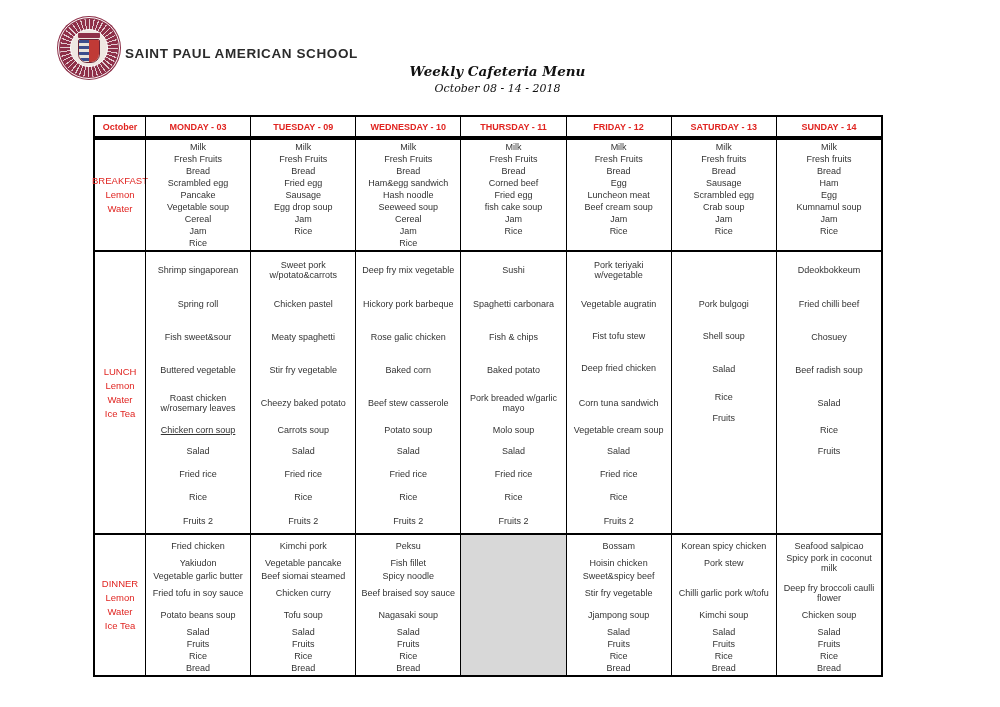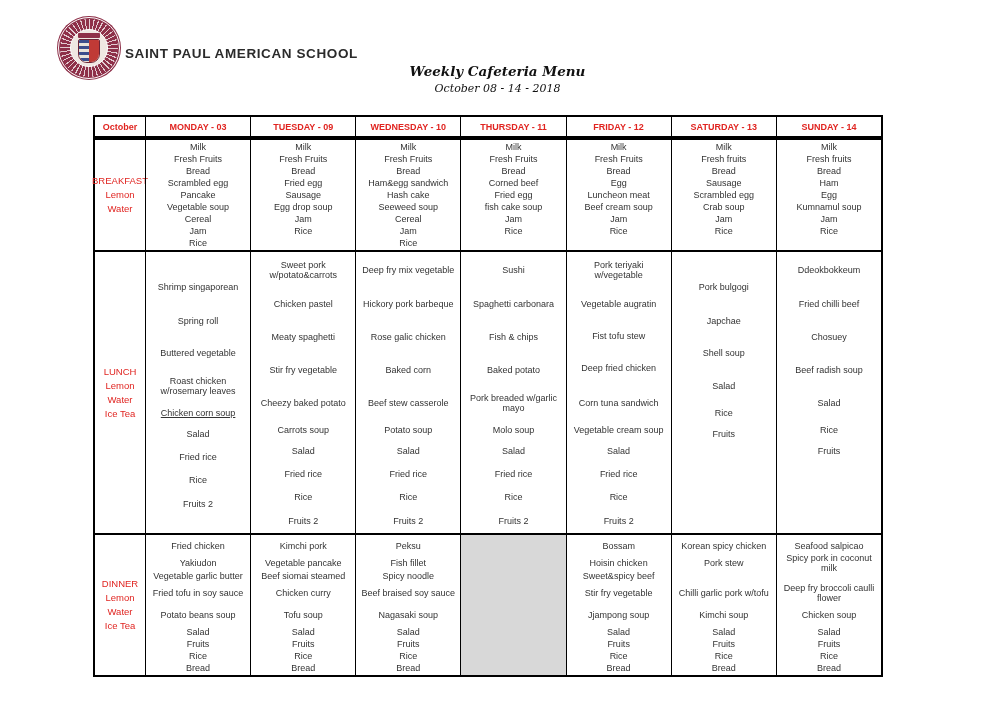--- a/index.html
+++ b/index.html
@@ -108,21 +108,21 @@
           <div class="slot" style="height: 12px;">Egg drop soup</div>
           <div class="slot" style="height: 12px;">Jam</div>
           <div class="slot" style="height: 12px;">Rice</div>
           <div class="slot" style="height: 12px;"></div>
         </div>
         <div class="cell day-cell">
           <div class="slot" style="height: 12px;">Milk</div>
           <div class="slot" style="height: 12px;">Fresh Fruits</div>
           <div class="slot" style="height: 12px;">Bread</div>
           <div class="slot" style="height: 12px;">Ham&amp;egg sandwich</div>
-          <div class="slot" style="height: 12px;">Hash cake</div>
+          <div class="slot" style="height: 12px;">Hash noodle</div>
           <div class="slot" style="height: 12px;">Seeweed soup</div>
           <div class="slot" style="height: 12px;">Cereal</div>
           <div class="slot" style="height: 12px;">Jam</div>
           <div class="slot" style="height: 12px;">Rice</div>
         </div>
         <div class="cell day-cell">
           <div class="slot" style="height: 12px;">Milk</div>
           <div class="slot" style="height: 12px;">Fresh Fruits</div>
           <div class="slot" style="height: 12px;">Bread</div>
           <div class="slot" style="height: 12px;">Corned beef</div>
@@ -169,20 +169,21 @@
       <div class="trow section">
         <div class="cell label-cell">
           <div>LUNCH</div>
           <div>Lemon</div>
           <div>Water</div>
           <div>Ice Tea</div>
         </div>
         <div class="cell day-cell">
           <div class="slot" style="height: 34px;">Shrimp singaporean</div>
           <div class="slot" style="height: 33px;">Spring roll</div>
+          <div class="slot" style="height: 34px;">Fish sweet&amp;sour</div>
           <div class="slot" style="height: 31px;">Buttered vegetable</div>
           <div class="slot" style="height: 35px;">Roast chicken w/rosemary leaves</div>
           <div class="slot" style="height: 20px; text-decoration: underline;">Chicken corn soup</div>
           <div class="slot" style="height: 22px;">Salad</div>
           <div class="slot" style="height: 23px;">Fried rice</div>
           <div class="slot" style="height: 24px;">Rice</div>
           <div class="slot" style="height: 23px;">Fruits 2</div>
         </div>
         <div class="cell day-cell">
           <div class="slot" style="height: 34px;">Sweet pork w/potato&amp;carrots</div>
@@ -227,21 +228,20 @@
           <div class="slot" style="height: 34px;">Deep fried chicken</div>
           <div class="slot" style="height: 35px;">Corn tuna sandwich</div>
           <div class="slot" style="height: 20px;">Vegetable cream soup</div>
           <div class="slot" style="height: 22px;">Salad</div>
           <div class="slot" style="height: 23px;">Fried rice</div>
           <div class="slot" style="height: 24px;">Rice</div>
           <div class="slot" style="height: 23px;">Fruits 2</div>
         </div>
         <div class="cell day-cell">
           <div class="slot" style="height: 34px;">Pork bulgogi</div>
-          <div class="slot" style="height: 33px;">Japchae</div>
           <div class="slot" style="height: 31px;">Shell soup</div>
           <div class="slot" style="height: 35px;">Salad</div>
           <div class="slot" style="height: 20px;">Rice</div>
           <div class="slot" style="height: 22px;">Fruits</div>
           <div class="slot" style="height: 23px;"></div>
           <div class="slot" style="height: 24px;"></div>
           <div class="slot" style="height: 23px;"></div>
         </div>
         <div class="cell day-cell">
           <div class="slot" style="height: 34px;">Ddeokbokkeum</div>

